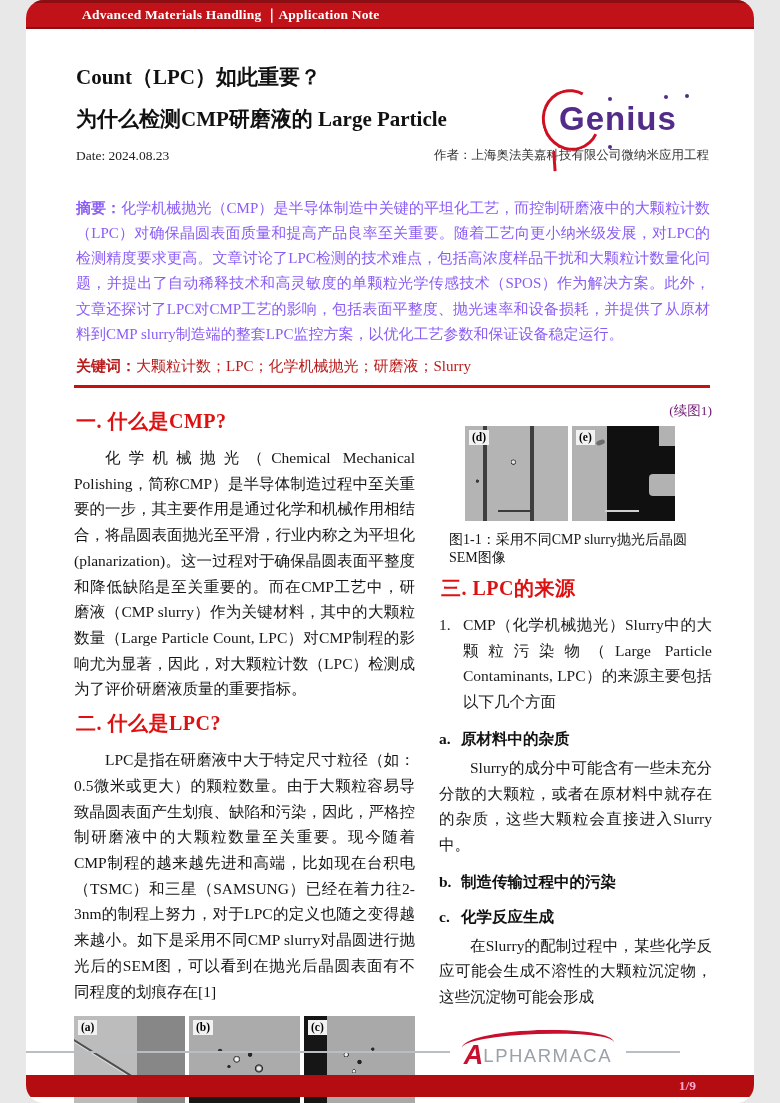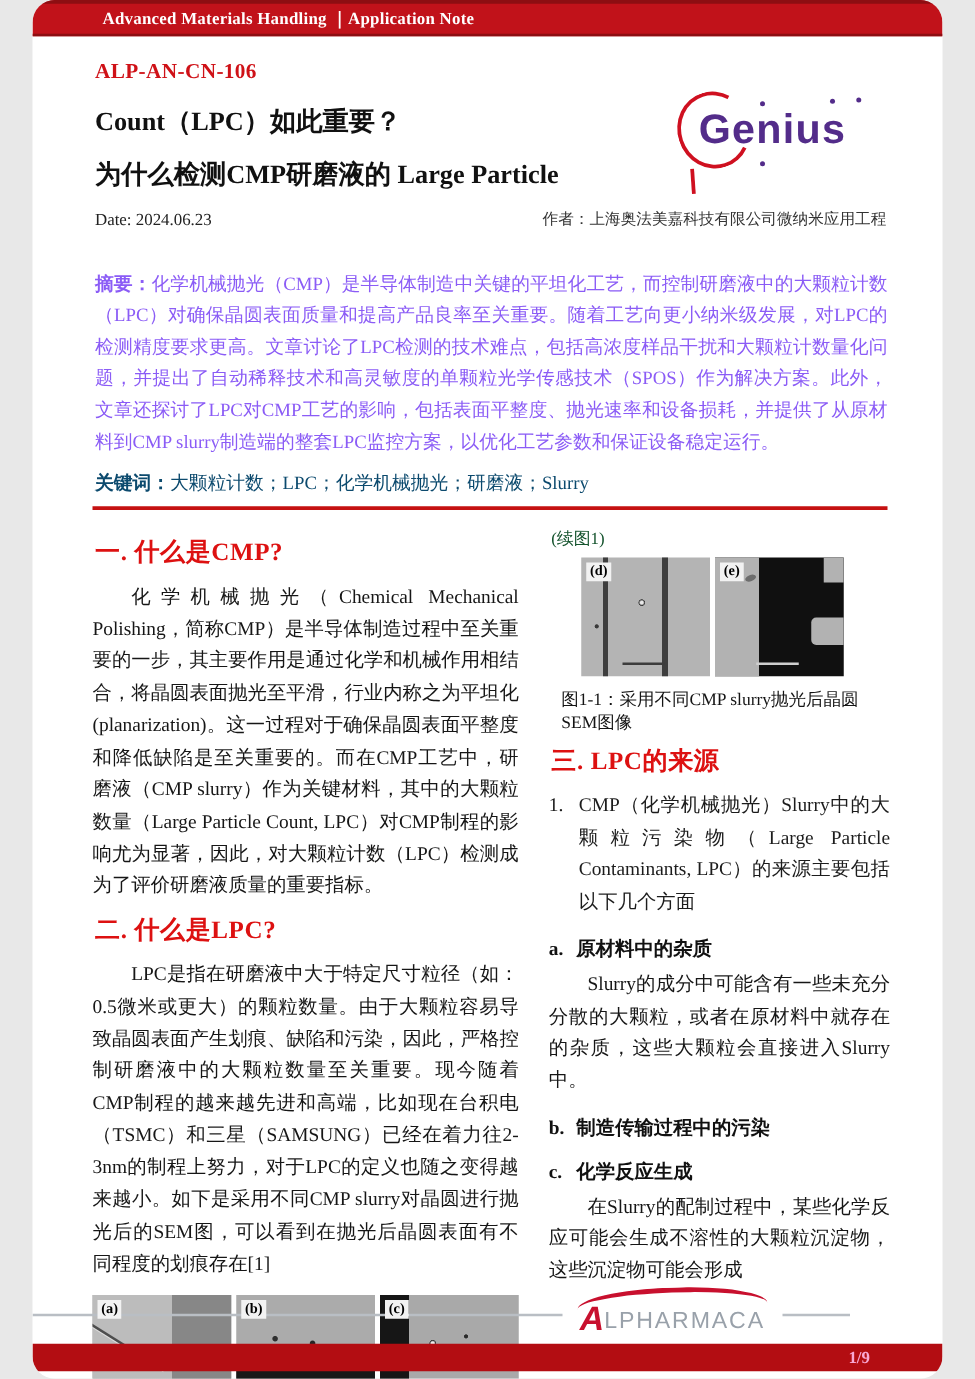--- a/index.html
+++ b/index.html
@@ -31,21 +31,21 @@
 
   
   .header { position: relative; padding: 18px 45px 0 50px; }
   .doc-number { color: #cf1117; font-weight: bold; font-size: 17px; letter-spacing: .3px; }
   .title { width: 480px; font-size: 21px; font-weight: bold; color: #111; margin-top: 9px; line-height: 2.02; }
   .meta-row { display: flex; justify-content: space-between; align-items: flex-end; margin-top: 6px; }
   .date { font-size: 13.5px; color: #222; }
   .author { font-size: 12.5px; color: #333; }
 
   
-  .genius-logo { position: absolute; top: 36px; right: 52px; width: 160px; height: 82px; }
+  .genius-logo { position: absolute; top: 52px; right: 52px; width: 160px; height: 82px; }
   .genius-ring {
     position: absolute; left: 0; top: 8px;
     width: 58px; height: 62px;
     border: 3px solid #cf1020;
     border-right-color: transparent;
     border-radius: 50%;
     transform: rotate(-18deg);
   }
   .genius-ring::after {
     content: ""; position: absolute; left: -4px; bottom: -16px;
@@ -61,21 +61,21 @@
   .gd3 { left: 122px; top: 14px; } .gd4 { left: 143px; top: 13px; }
 
   
   .abstract {
     margin: 32px 44px 0 50px;
     font-size: 15px; line-height: 1.68;
     text-align: justify; text-justify: inter-character;
     color: #8b5cf6;
   }
   .abstract .lbl { font-weight: bold; }
-  .keywords { margin: 10px 44px 0 50px; font-size: 15px; color: #0c4a6e; }
+  .keywords { margin: 10px 44px 0 50px; font-size: 15px; color: #b91c1c; }
   .keywords .lbl { font-weight: bold; }
   .divider { margin: 9px 44px 0 48px; height: 3px; background: #c51111; }
 
   
   .columns { display: flex; padding: 12px 42px 0 48px; gap: 24px; }
   .col-left { width: 350px; }
   .col-right { width: 316px; }
 
   h2.sec { color: #dd1111; font-size: 20px; font-weight: bold; margin: 8px 0 10px 2px; letter-spacing: .5px; }
   .body-p {
@@ -121,21 +121,21 @@
   }
   .sem-e { width: 103px; height: 95px; background-color: #101010;
     background-image: linear-gradient(to right, #b2b2b2 34%, transparent 34%); }
   .sem-e .notch-top { position: absolute; right: 0; top: 0; width: 16px; height: 20px; background: #b2b2b2; }
   .sem-e .notch-mid { position: absolute; right: 0; top: 48px; width: 26px; height: 22px; background: #b2b2b2; border-radius: 4px 0 0 4px; }
   .sem-e .blob { position: absolute; left: 24px; top: 14px; width: 9px; height: 5px; background: #6d6d6d; border-radius: 50%; transform: rotate(-20deg); }
   .scalebar { position: absolute; left: 32%; bottom: 9px; width: 34px; height: 2px; background: #3c3c3c; }
   .scalebar.light { background: #cfcfcf; }
 
   
-  .cont-note { font-size: 13.5px; margin: 2px 0 6px 2px; color: #14532d; }
+  .cont-note { font-size: 13.5px; margin: 2px 0 6px 2px; color: #701a75; text-align: right; }
   .fig-row-right { margin-left: 26px; margin-top: 2px; }
   .fig-caption { font-size: 14px; margin: 10px 0 0 10px; color: #141414; }
   .sec3 { margin-top: 22px; }
   .num-item { display: flex; margin-top: 4px; font-size: 15.5px; line-height: 1.66; }
   .num-item .no { width: 24px; flex: none; }
   .num-item .txt { flex: 1; text-align: justify; text-justify: inter-character; }
   .sub-h { font-size: 15.5px; font-weight: bold; margin-top: 14px; color: #111; }
   .sub-h .sl { display: inline-block; width: 22px; }
   .sub-p { margin-top: 5px; }
 
@@ -156,27 +156,26 @@
 </head>
 <body>
 
 <div class="page">
 
   <div class="topbar">
     <span>Advanced Materials Handling ｜Application Note</span>
   </div>
 
   <div class="header">
-    <div class="doc-number">ALP-AN-CN-106</div>
     <div class="title">
       <div>Count（LPC）如此重要？</div>
       <div>为什么检测CMP研磨液的  Large Particle</div>
     </div>
     <div class="meta-row">
-      <span class="date">Date: 2024.06.23</span>
+      <span class="date">Date: 2024.08.23</span>
       <span class="author">作者：上海奥法美嘉科技有限公司微纳米应用工程</span>
     </div>
     <div class="genius-logo">
       <div class="genius-ring"></div>
       <div class="genius-text">Genius</div>
       <span class="genius-dot gd1"></span>
       <span class="genius-dot gd2"></span>
       <span class="genius-dot gd3"></span>
       <span class="genius-dot gd4"></span>
     </div>

